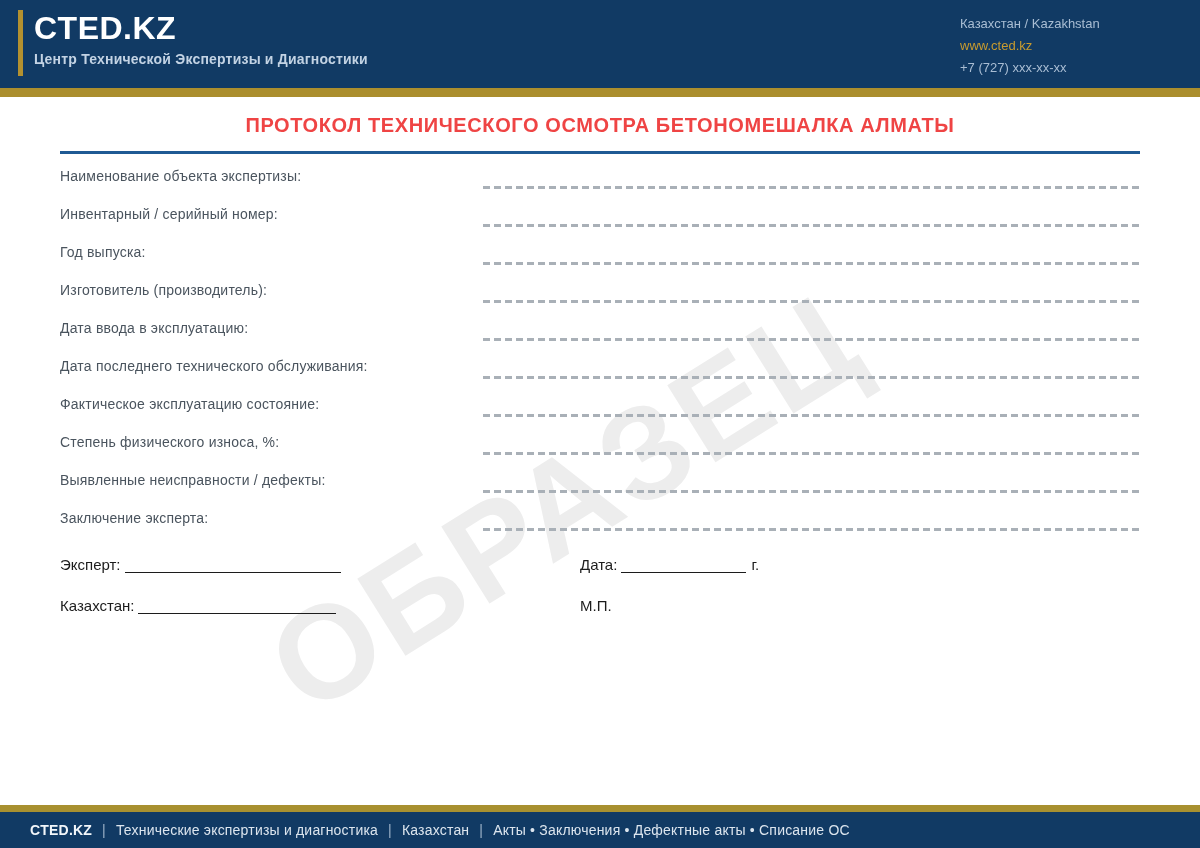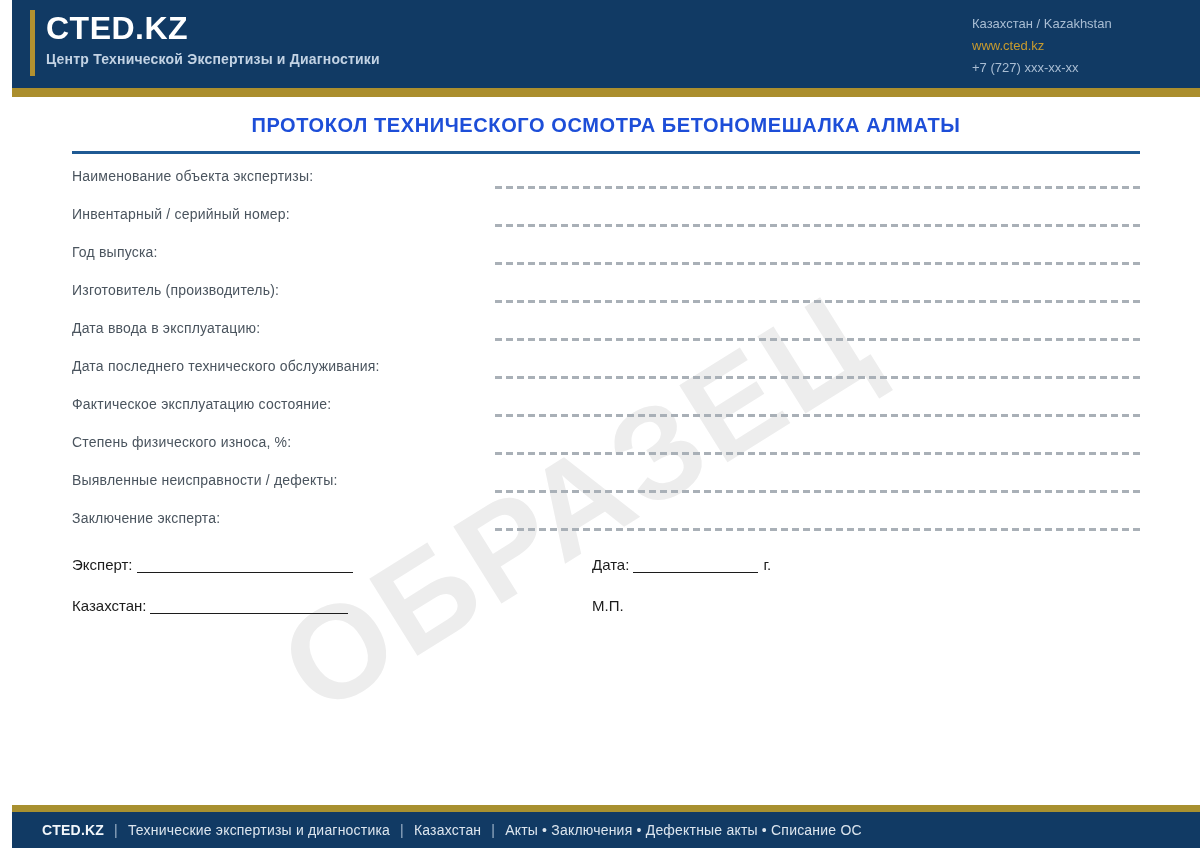--- a/index.html
+++ b/index.html
@@ -1,19 +1,19 @@
 <!DOCTYPE html>
 <html><head>
 <meta charset="utf-8">
 <style>
   * { margin:0; padding:0; box-sizing:border-box; }
   html,body { background:#ffffff; }
   .page {
     position:relative; width:1200px; height:848px; overflow:hidden;
-    font-family:"Liberation Sans", sans-serif; background:#ffffff;padding-left:12px;
+    font-family:"Liberation Sans", sans-serif; background:#ffffff;
   }
   
   .header {
     position:relative; height:88px; background:#113a64;
   }
   .logo-block {
     position:absolute; left:18px; top:10px; height:66px;
     border-left:5px solid #b39130; padding-left:11px;
   }
   .logo-text {
@@ -35,21 +35,21 @@
   .watermark {
     position:absolute; left:215px; top:305px; width:700px; height:200px;
     display:flex; align-items:center; justify-content:center;
     transform:rotate(-32deg);
     font-size:132px; font-weight:700; letter-spacing:4px;
     color:#ededed; z-index:0; white-space:nowrap; user-select:none;
   }
   .doc-title {
     position:relative; z-index:1;
     padding-top:17px; text-align:center;
-    color:#1d4ed8; font-size:20px; font-weight:700; letter-spacing:0.6px;
+    color:#ef4444; font-size:20px; font-weight:700; letter-spacing:0.6px;
   }
   .title-rule {
     position:relative; z-index:1;
     margin:14px 60px 0 60px; height:3px; background:#1f5a94;
   }
   .rows { position:relative; z-index:1; margin-top:8px; }
   .row { position:relative; height:38px; }
   .row-label {
     position:absolute; left:60px; top:6px;
     color:#4a545e; font-size:14px; letter-spacing:0.2px;

